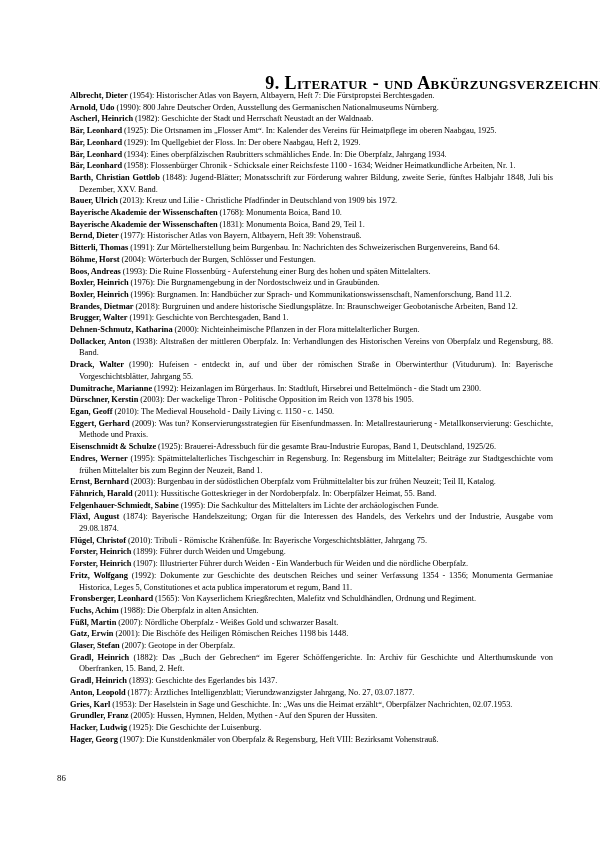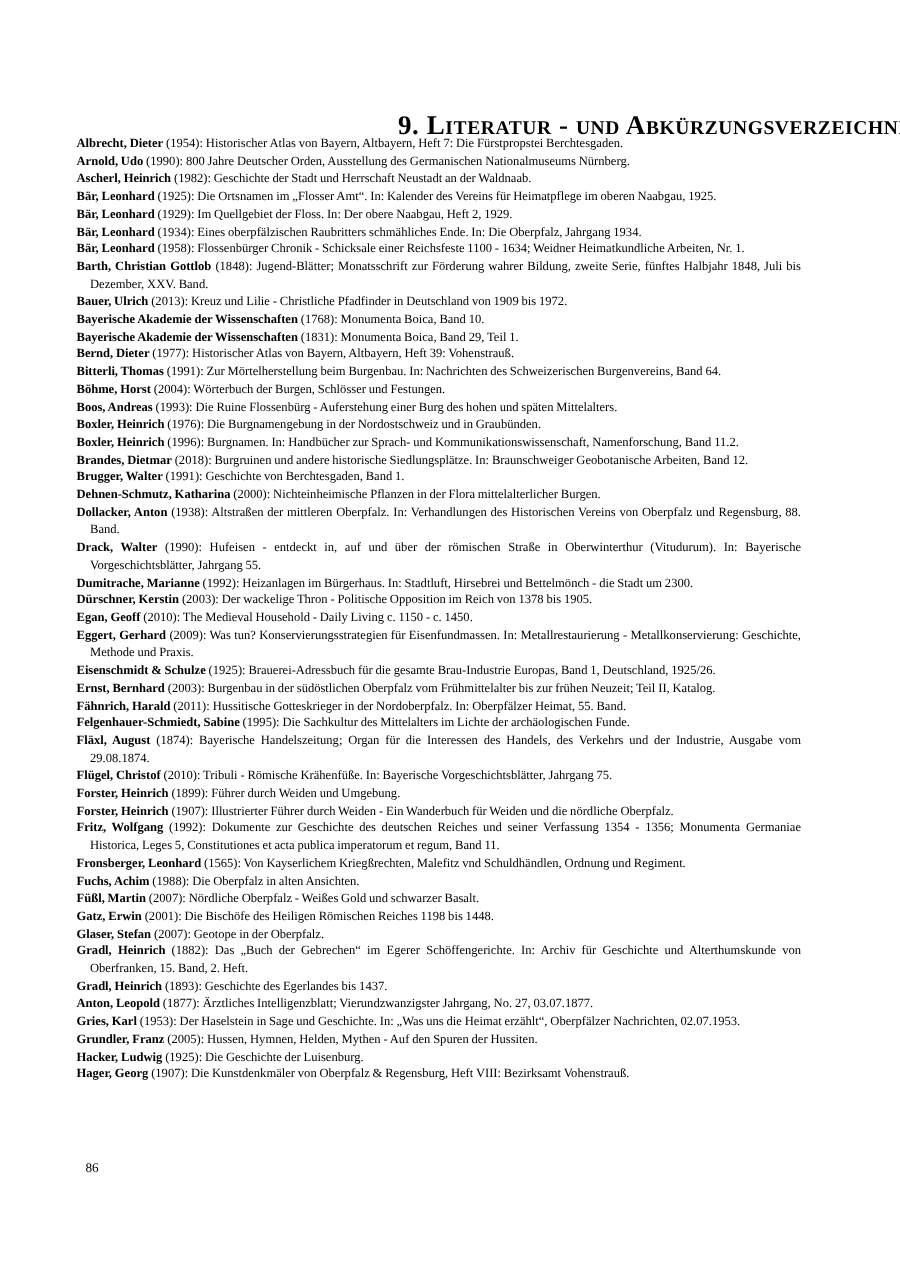--- a/index.html
+++ b/index.html
@@ -29,21 +29,21 @@
     text-align: right;
     font-size: 18px;
     font-weight: bold;
     font-variant: small-caps;
     letter-spacing: 0.4px;
     white-space: nowrap;
   }
   .entries {
     position: absolute;
     top: 90px;
-    left: 51px;
+    left: 70px;
     width: 483px;
   }
   .entry {
     margin: 0;
     font-size: 8.4px;
     line-height: 11.7px;
     text-align: justify;
     padding-left: 9px;
     text-indent: -9px;
     hyphens: none;
@@ -87,20 +87,21 @@
       <p class="entry"><b>Brandes, Dietmar</b><span> (2018): Burgruinen und andere historische Siedlungsplätze. In: Braunschweiger Geobotanische Arbeiten, Band 12.</span></p>
       <p class="entry"><b>Brugger, Walter</b><span> (1991): Geschichte von Berchtesgaden, Band 1.</span></p>
       <p class="entry"><b>Dehnen-Schmutz, Katharina</b><span> (2000): Nichteinheimische Pflanzen in der Flora mittelalterlicher Burgen.</span></p>
       <p class="entry"><b>Dollacker, Anton</b><span> (1938): Altstraßen der mittleren Oberpfalz. In: Verhandlungen des Historischen Vereins von Oberpfalz und Regensburg, 88. Band.</span></p>
       <p class="entry"><b>Drack, Walter</b><span> (1990): Hufeisen - entdeckt in, auf und über der römischen Straße in Oberwinterthur (Vitudurum). In: Bayerische Vorgeschichtsblätter, Jahrgang 55.</span></p>
       <p class="entry"><b>Dumitrache, Marianne</b><span> (1992): Heizanlagen im Bürgerhaus. In: Stadtluft, Hirsebrei und Bettelmönch - die Stadt um 2300.</span></p>
       <p class="entry"><b>Dürschner, Kerstin</b><span> (2003): Der wackelige Thron - Politische Opposition im Reich von 1378 bis 1905.</span></p>
       <p class="entry"><b>Egan, Geoff</b><span> (2010): The Medieval Household - Daily Living c. 1150 - c. 1450.</span></p>
       <p class="entry"><b>Eggert, Gerhard</b><span> (2009): Was tun? Konservierungsstrategien für Eisenfundmassen. In: Metallrestaurierung - Metallkonservierung: Geschichte, Methode und Praxis.</span></p>
       <p class="entry"><b>Eisenschmidt &amp; Schulze</b><span> (1925): Brauerei-Adressbuch für die gesamte Brau-Industrie Europas, Band 1, Deutschland, 1925/26.</span></p>
+      <p class="entry"><b>Endres, Werner</b><span> (1995): Spätmittelalterliches Tischgeschirr in Regensburg. In: Regensburg im Mittelalter; Beiträge zur Stadtgeschichte vom frühen Mittelalter bis zum Beginn der Neuzeit, Band 1.</span></p>
       <p class="entry"><b>Ernst, Bernhard</b><span> (2003): Burgenbau in der südöstlichen Oberpfalz vom Frühmittelalter bis zur frühen Neuzeit; Teil II, Katalog.</span></p>
       <p class="entry"><b>Fähnrich, Harald</b><span> (2011): Hussitische Gotteskrieger in der Nordoberpfalz. In: Oberpfälzer Heimat, 55. Band.</span></p>
       <p class="entry"><b>Felgenhauer-Schmiedt, Sabine</b><span> (1995): Die Sachkultur des Mittelalters im Lichte der archäologischen Funde.</span></p>
       <p class="entry"><b>Fläxl, August</b><span> (1874): Bayerische Handelszeitung; Organ für die Interessen des Handels, des Verkehrs und der Industrie, Ausgabe vom 29.08.1874.</span></p>
       <p class="entry"><b>Flügel, Christof</b><span> (2010): Tribuli - Römische Krähenfüße. In: Bayerische Vorgeschichtsblätter, Jahrgang 75.</span></p>
       <p class="entry"><b>Forster, Heinrich</b><span> (1899): Führer durch Weiden und Umgebung.</span></p>
       <p class="entry"><b>Forster, Heinrich</b><span> (1907): Illustrierter Führer durch Weiden - Ein Wanderbuch für Weiden und die nördliche Oberpfalz.</span></p>
       <p class="entry"><b>Fritz, Wolfgang</b><span> (1992): Dokumente zur Geschichte des deutschen Reiches und seiner Verfassung 1354 - 1356; Monumenta Germaniae Historica, Leges 5, Constitutiones et acta publica imperatorum et regum, Band 11.</span></p>
       <p class="entry"><b>Fronsberger, Leonhard</b><span> (1565): Von Kayserlichem Kriegßrechten, Malefitz vnd Schuldhändlen, Ordnung und Regiment.</span></p>
       <p class="entry"><b>Fuchs, Achim</b><span> (1988): Die Oberpfalz in alten Ansichten.</span></p>

